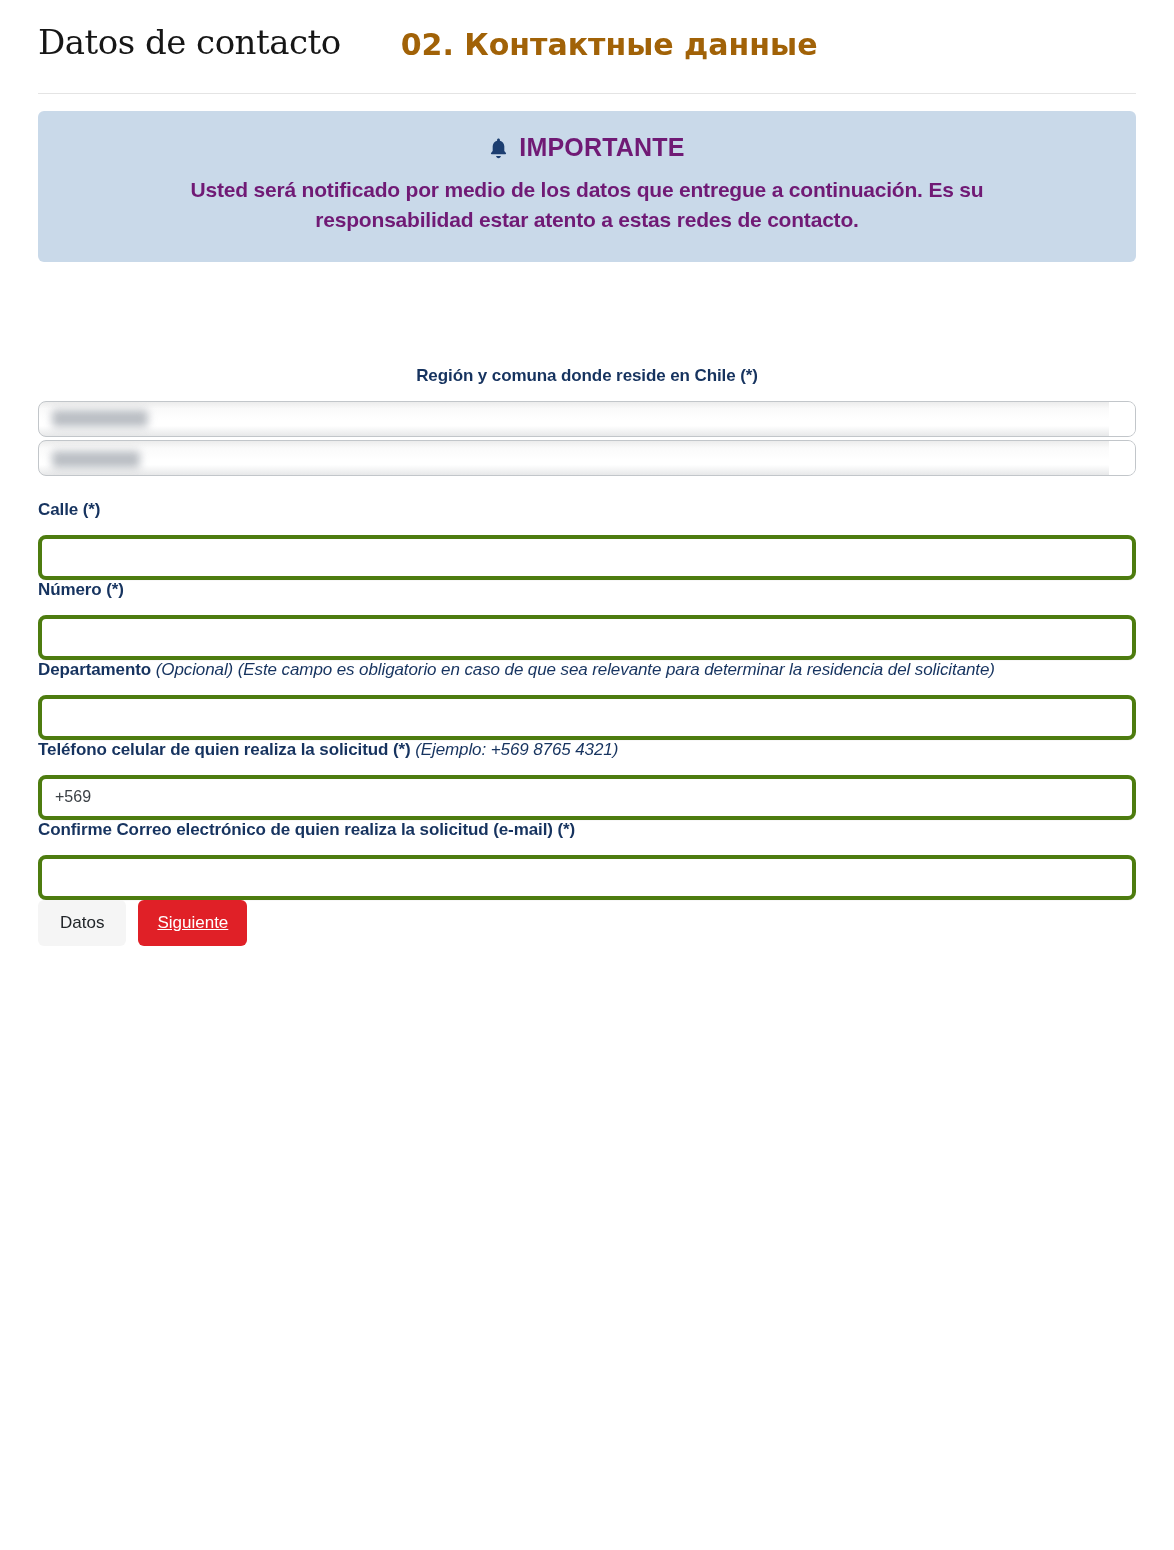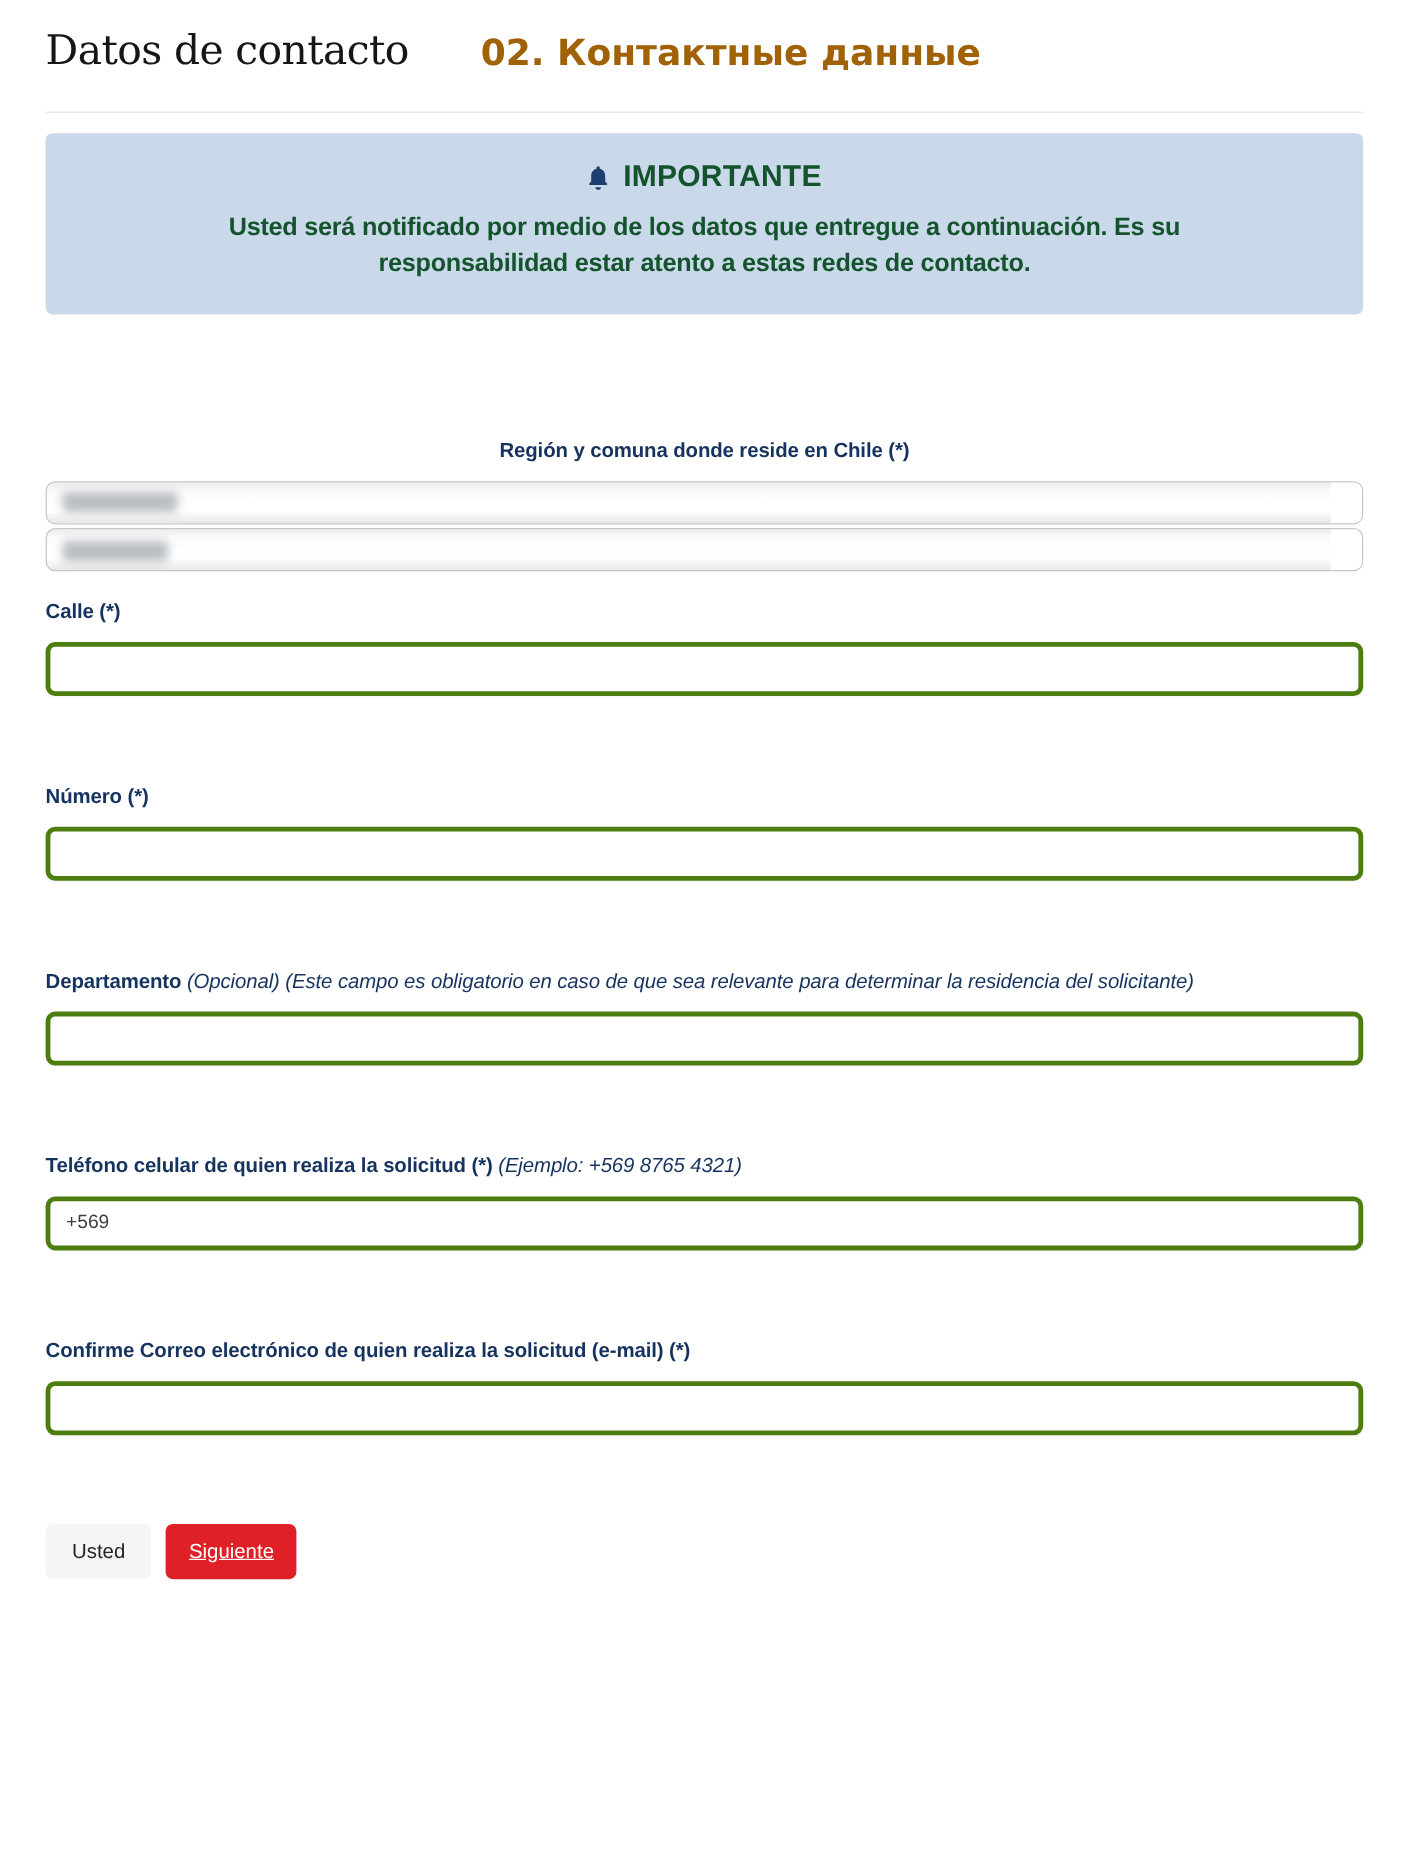--- a/index.html
+++ b/index.html
@@ -38,21 +38,21 @@
     border-top: 1px solid #e4e4e4;
     margin: 31px 0 17px 0;
   }
 
   
   .alert {
     background: #c9d9e9;
     border-radius: 6px;
     padding: 22px 40px 27px 40px;
     text-align: center;
-    color: #14532d;
+    color: #701a75;
   }
   .alert-title-row {
     display: flex;
     justify-content: center;
     align-items: center;
     gap: 11px;
     font-size: 25px;
     font-weight: 700;
     letter-spacing: 0.2px;
   }
@@ -61,21 +61,21 @@
     margin: 13px auto 0 auto;
     max-width: 950px;
     font-size: 21px;
     font-weight: 700;
     line-height: 1.42;
     letter-spacing: -0.2px;
   }
 
   
   .form-area { padding-top: 104px; }
-  .form-group { margin-bottom: 74px; }
+  .form-group { }
   .form-group.tight { margin-bottom: 24px; text-align: center; }
   .field-label {
     font-size: 17px;
     font-weight: 700;
     color: #16335f;
     margin-bottom: 15px;
     letter-spacing: -0.1px;
     white-space: nowrap;
   }
   .field-label .normal { font-weight: 400; font-style: italic; }
@@ -213,18 +213,18 @@
       <input type="text" class="text-input" value="+569" style="">
     </div>
 
 
     <div class="form-group">
       <div class="field-label">Confirme Correo electrónico de quien realiza la solicitud (e-mail) (*)</div>
       <input type="text" class="text-input" value="" style="">
     </div>
 
     <div class="actions">
-      <button class="btn btn-back">Usted</button>
+      <button class="btn btn-back">Datos</button>
       <button class="btn btn-next">Siguiente</button>
     </div>
 
   </div>
 </div>
 
 </body></html>

